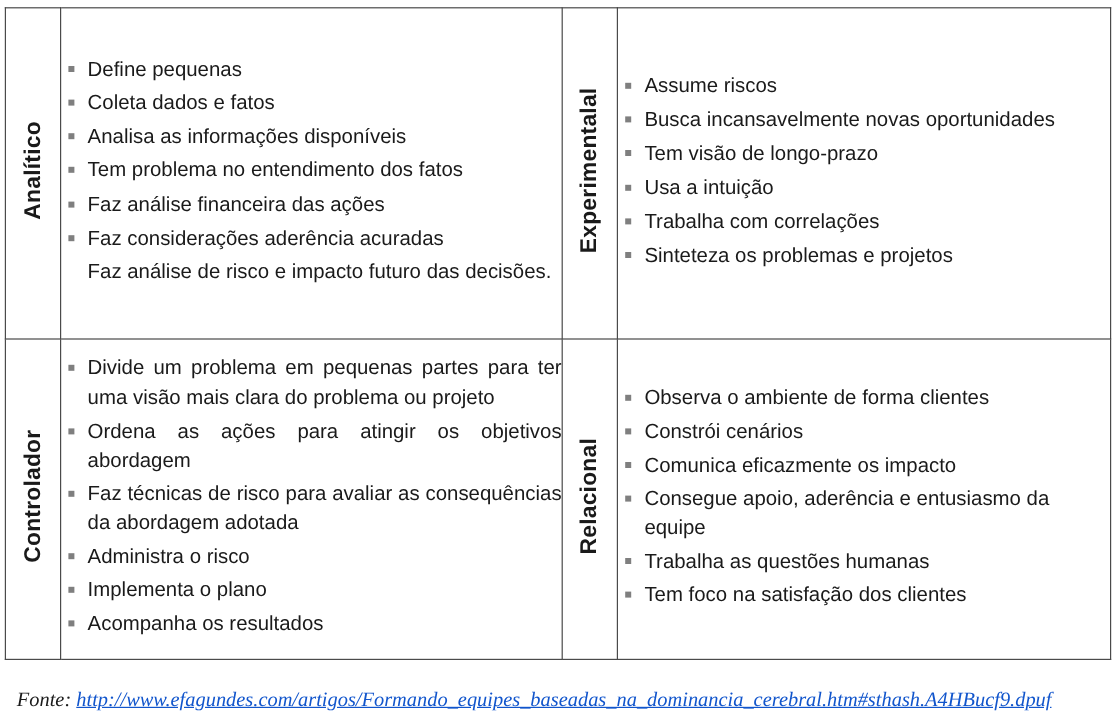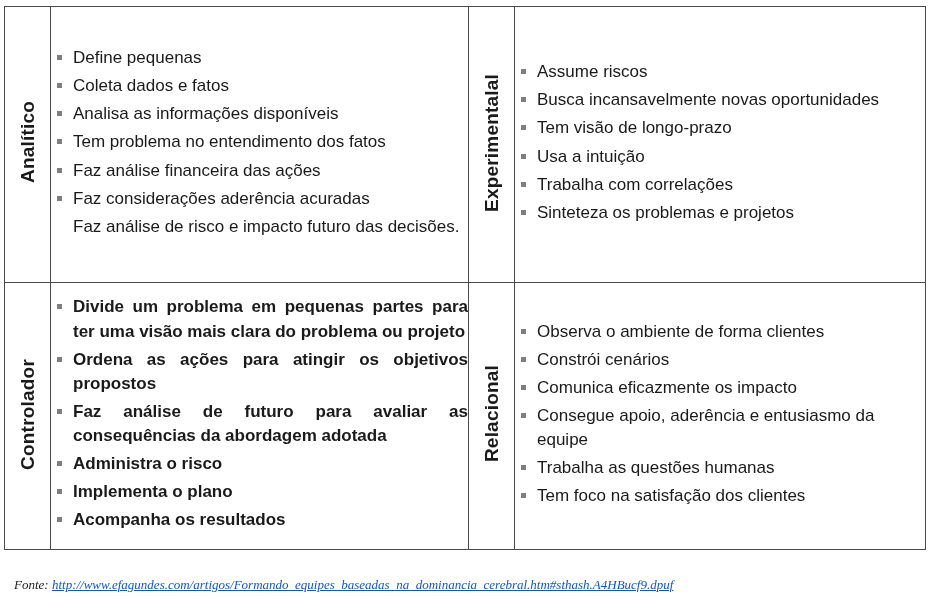--- a/index.html
+++ b/index.html
@@ -65,35 +65,35 @@
     position: absolute;
     left: 6px;
     top: 9px;
     width: 5px;
     height: 5px;
     background: #7f7f7f;
   }
   ul.bullets li.nobullet {
     padding-left: 22px;
   }
-  .justify li { text-align: justify; font-weight: bold; }
+  .justify li { text-align: justify; }
   
   col.c1 { width: 46px; }
   col.c2 { width: 418px; }
   col.c3 { width: 46px; }
   col.c4 { width: 411px; }
 
   .row-top td { height: 275px; }
   .row-bottom td { height: 266px; }
 
   .source {
     position: absolute;
     left: 14px;
     bottom: 10px;
-    font-size: 13px;
+    font-size: 17px;
     font-style: italic;
     font-family: "Liberation Serif", serif;
     color: #1a1a1a;
     white-space: nowrap;
   }
   .source a,
   .source .link {
     color: #1155cc;
     text-decoration: underline;
     font-style: italic;
@@ -146,22 +146,22 @@
           </ul>
         </td>
       </tr>
       <tr class="row-bottom">
         <td class="label-cell">
           <span class="vlabel">Controlador</span>
         </td>
         <td class="content-cell">
           <ul class="bullets justify">
             <li><span class="sq"></span><span>Divide um problema em pequenas partes para ter uma visão mais clara do problema ou projeto</span></li>
-            <li><span class="sq"></span><span>Ordena as ações para atingir os objetivos propostos</span></li>
-            <li><span class="sq"></span><span>Faz análise de futuro para avaliar as consequências da abordagem adotada</span></li>
+            <li><span class="sq"></span><span>Ordena as ações para atingir os objetivos abordagem</span></li>
+            <li><span class="sq"></span><span>Faz técnicas de risco para avaliar as consequências da abordagem adotada</span></li>
             <li><span class="sq"></span><span>Administra o risco</span></li>
             <li><span class="sq"></span><span>Implementa o plano</span></li>
             <li><span class="sq"></span><span>Acompanha os resultados</span></li>
           </ul>
         </td>
         <td class="label-cell">
           <span class="vlabel">Relacional</span>
         </td>
         <td class="content-cell">
           <ul class="bullets">

